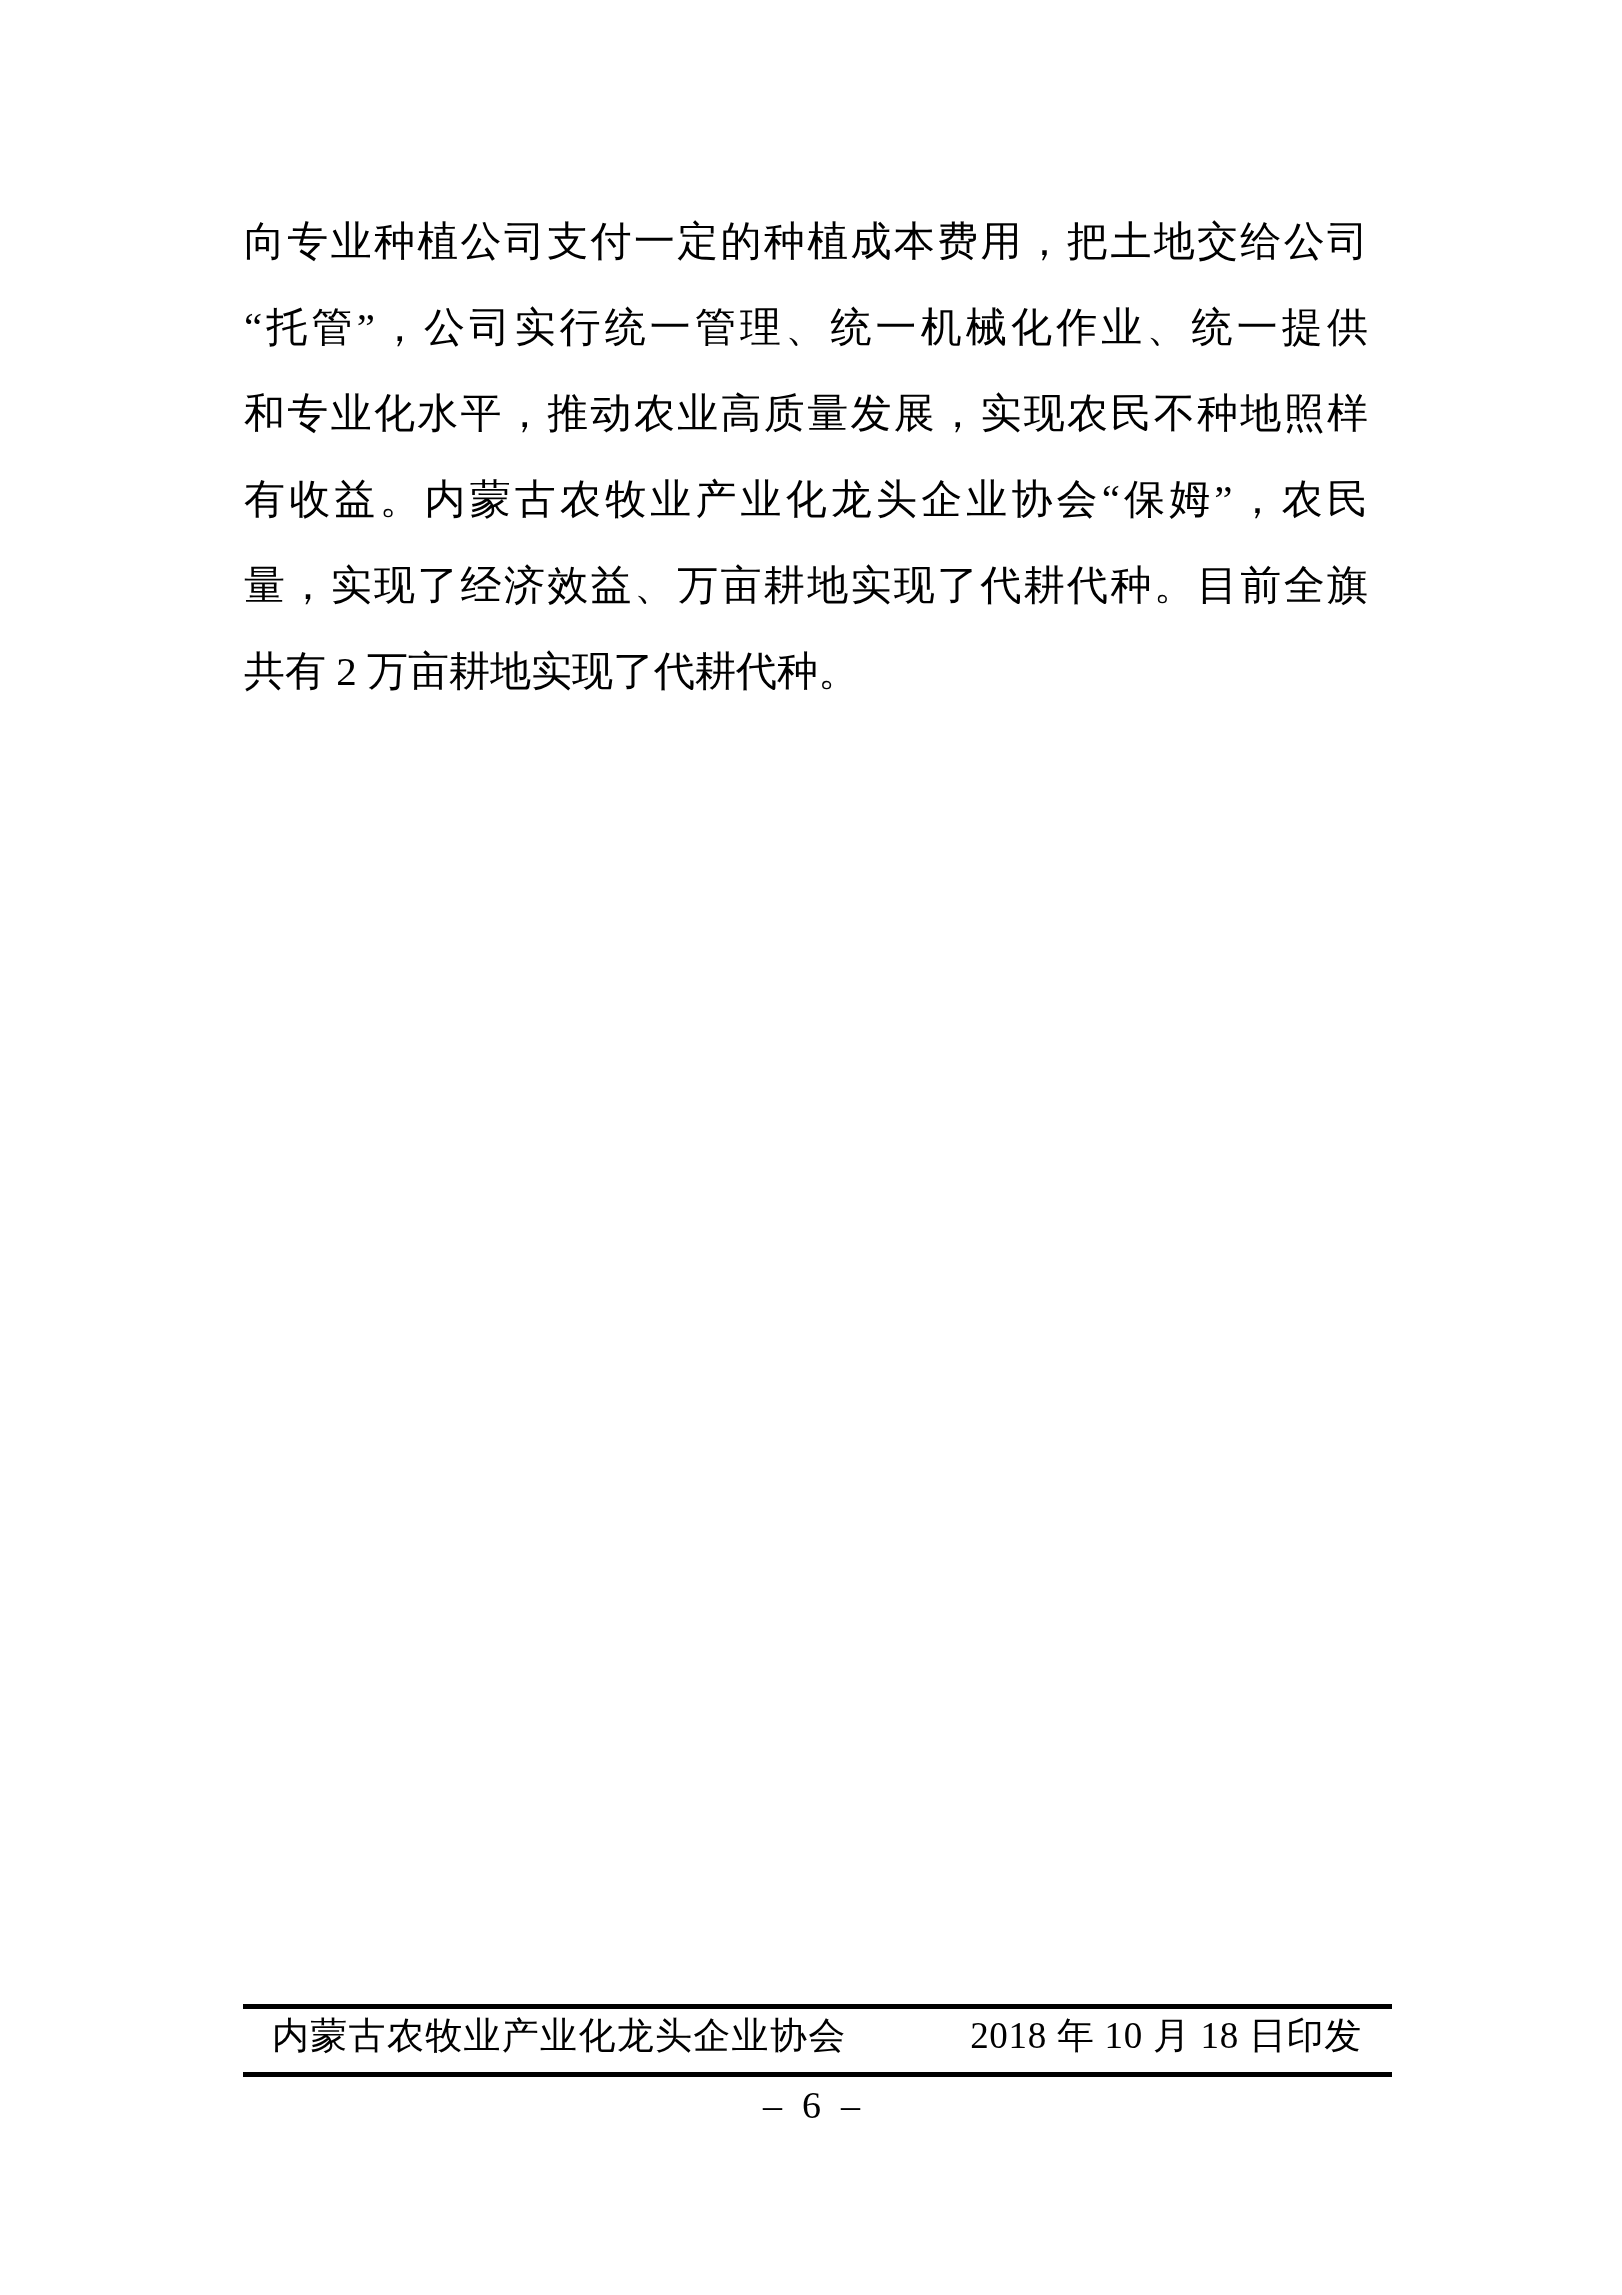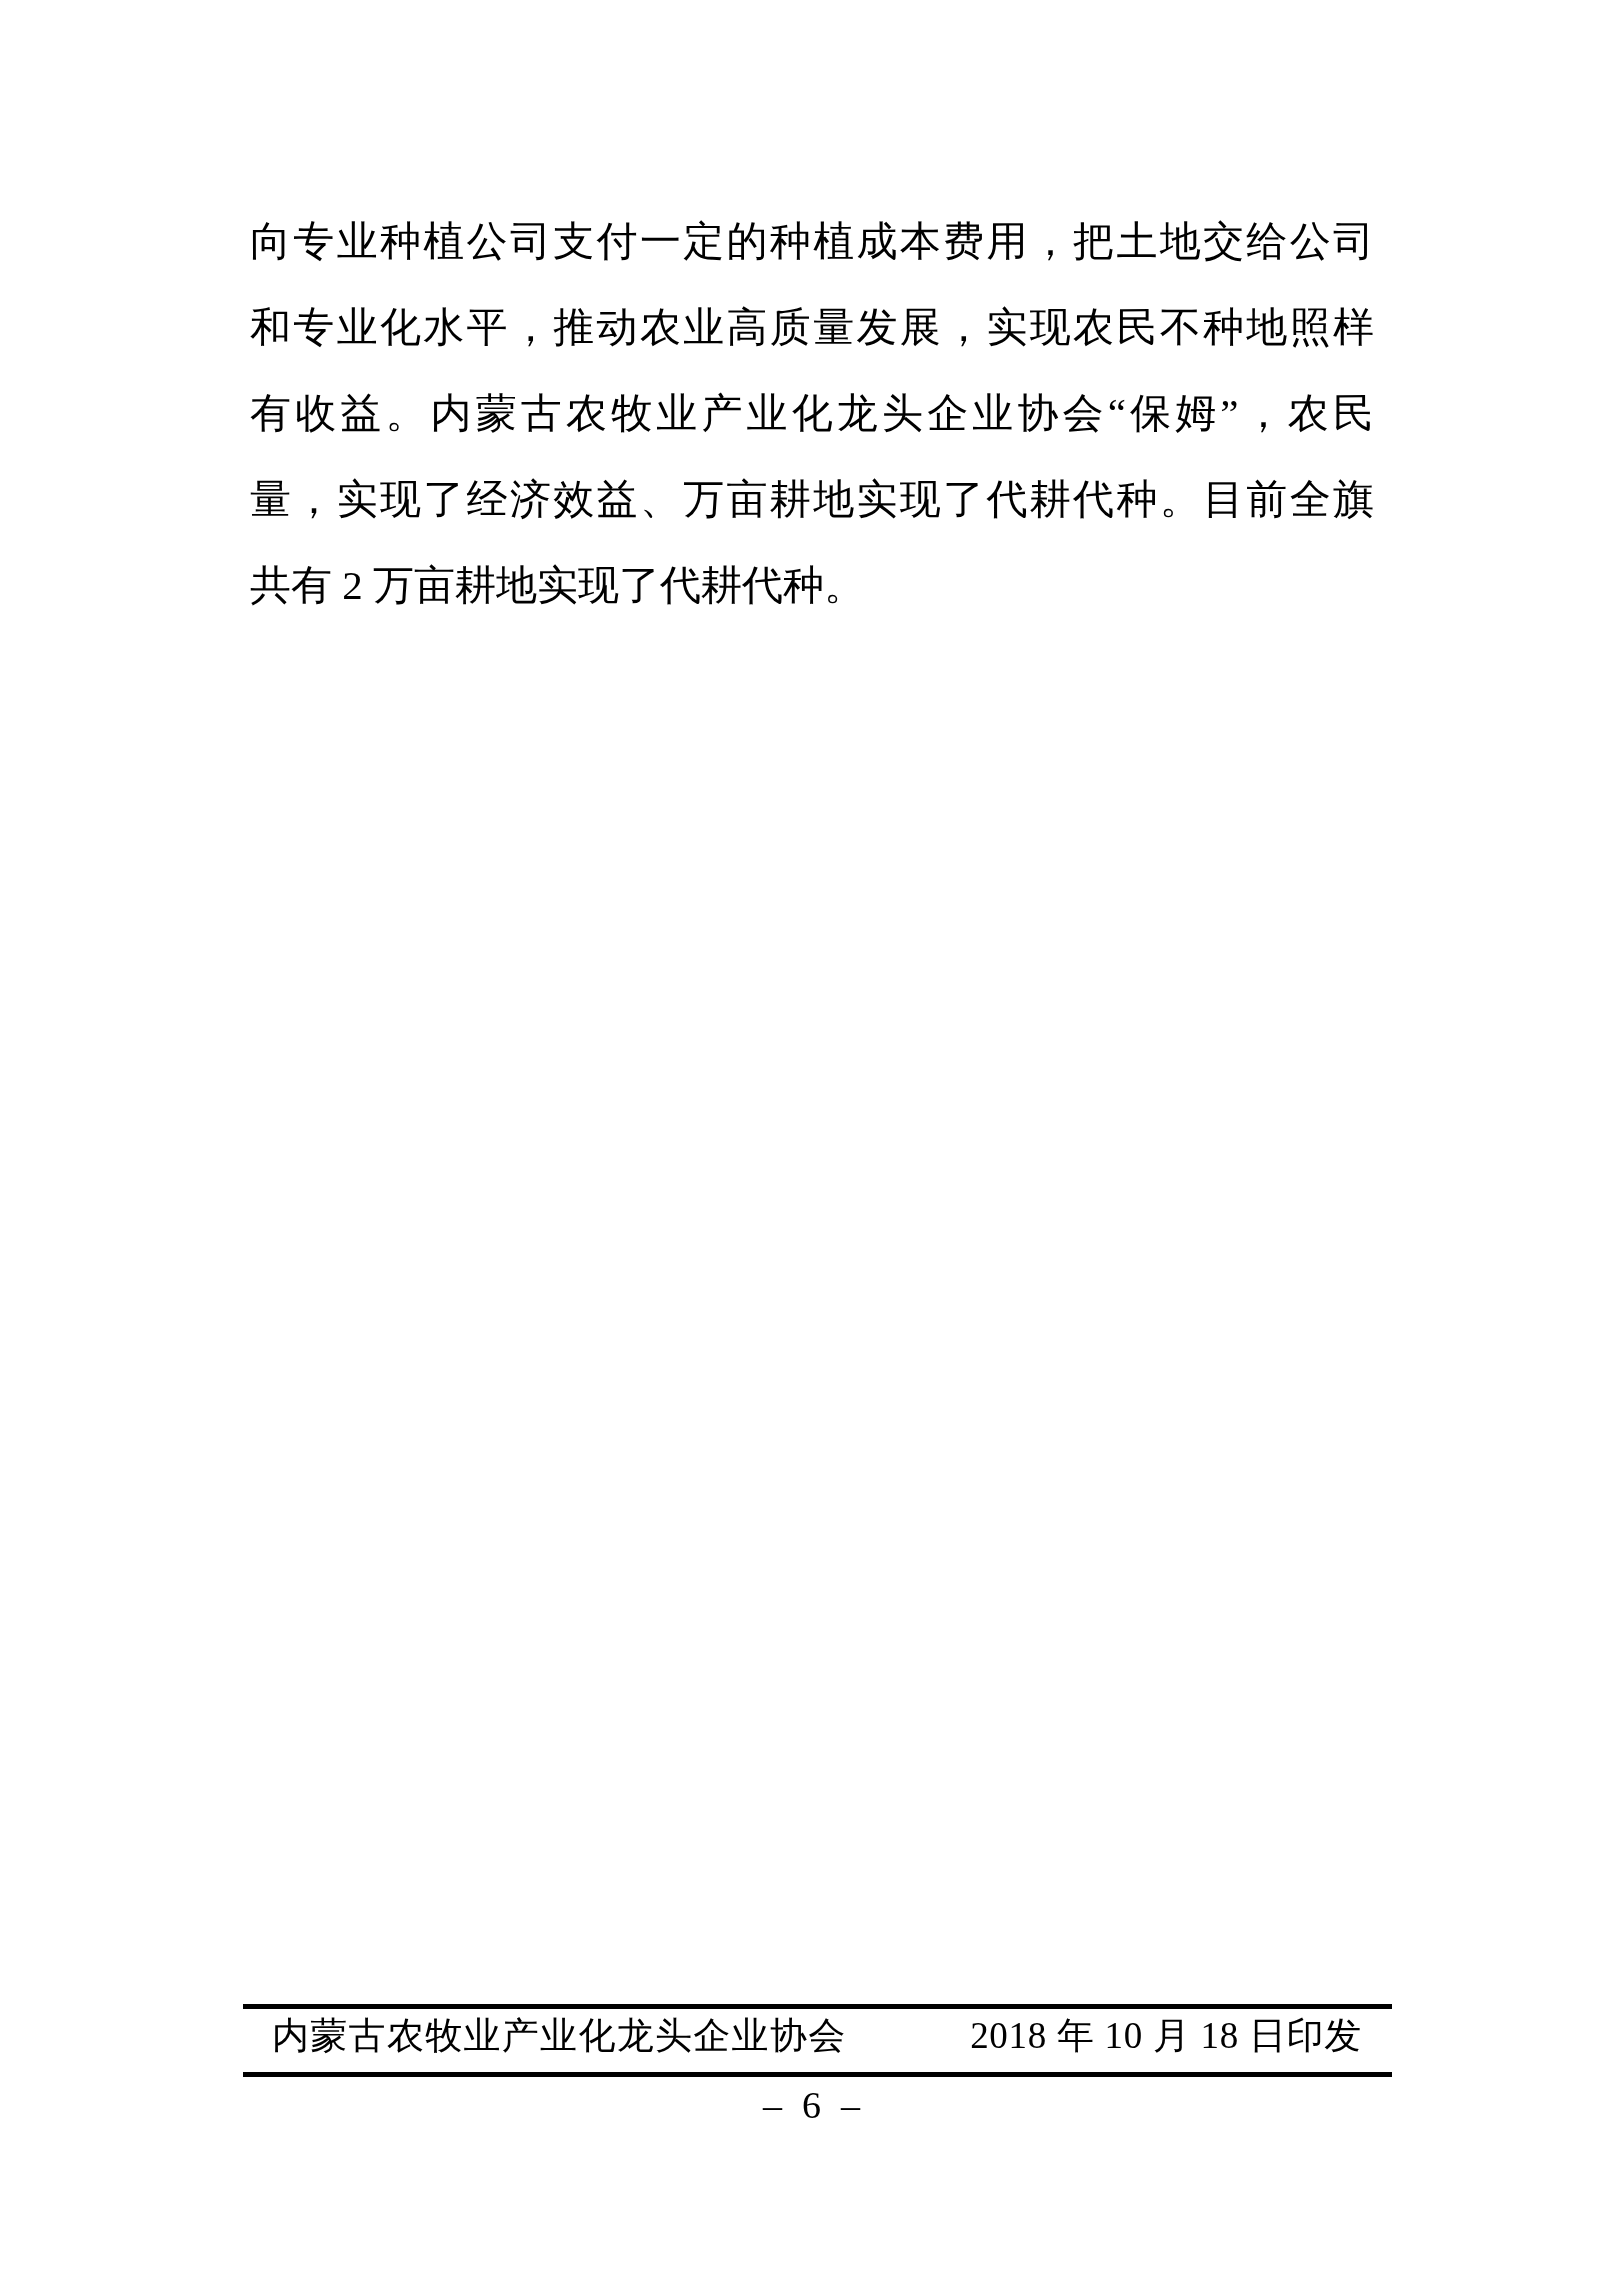--- a/index.html
+++ b/index.html
@@ -11,21 +11,21 @@
     position: relative;
     width: 1623px;
     height: 2295px;
     background: #ffffff;
     font-family: "Liberation Serif", serif;
     color: #000000;
     overflow: hidden;
   }
   .body-text {
     position: absolute;
-    left: 250px;
+    left: 244px;
     top: 198px;
     width: 1124px;
   }
   .body-line {
     height: 86px;
     line-height: 86px;
     font-size: 41px;
     color: #000000;
     white-space: normal;
   }
@@ -79,20 +79,21 @@
     word-spacing: 10.5px;
   }
 </style>
 </head>
 <body>
 
 <div class="page">
 
   <div class="body-text">
     <div class="body-line justified">向专业种植公司支付一定的种植成本费用，把土地交给公司</div>
+    <div class="body-line justified">“托管”，公司实行统一管理、统一机械化作业、统一提供</div>
     <div class="body-line justified">和专业化水平，推动农业高质量发展，实现农民不种地照样</div>
     <div class="body-line justified">有收益。内蒙古农牧业产业化龙头企业协会“保姆”，农民</div>
     <div class="body-line justified">量，实现了经济效益、万亩耕地实现了代耕代种。目前全旗</div>
     <div class="body-line last-line">共有 2 万亩耕地实现了代耕代种。</div>
   </div>
 
   <div class="footer-rule top"></div>
 
   <div class="footer-row">
     <span class="footer-org">内蒙古农牧业产业化龙头企业协会</span>

